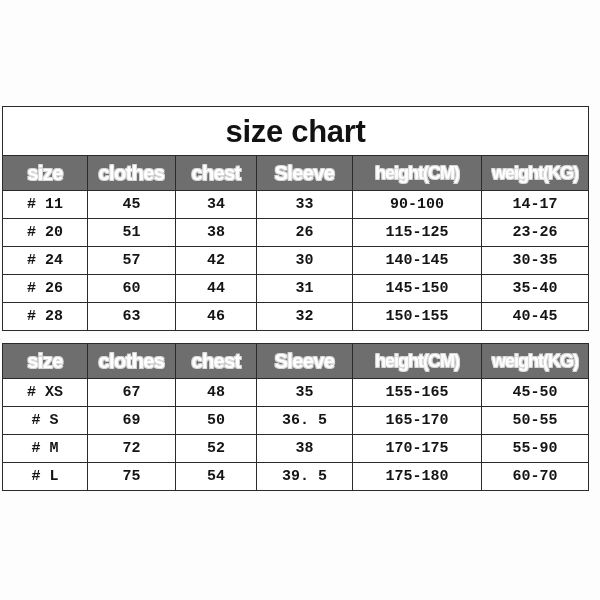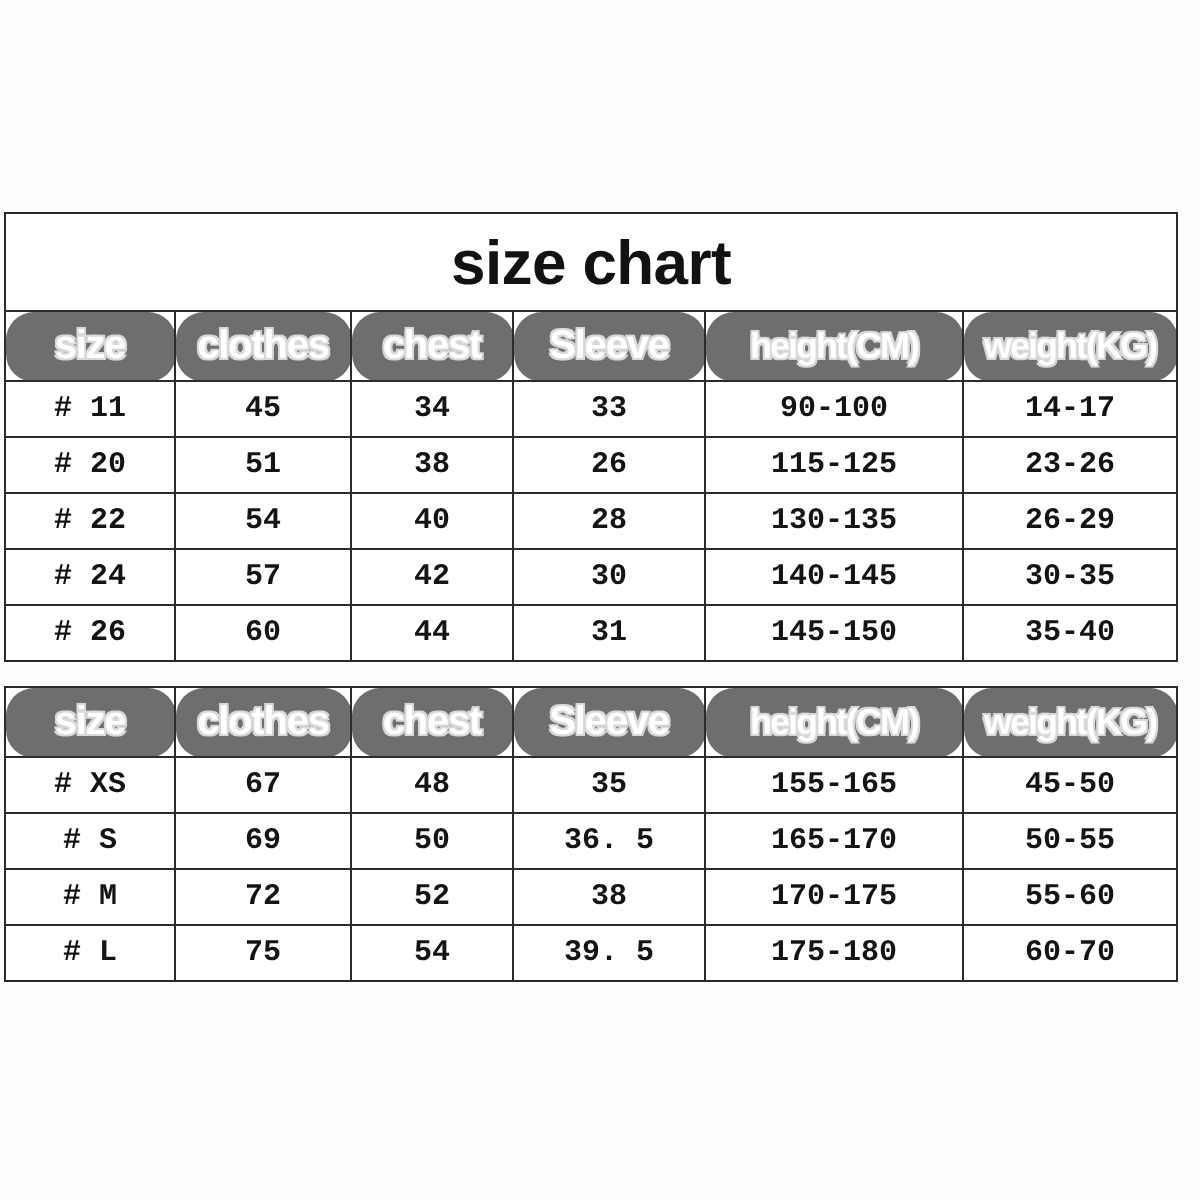--- a/index.html
+++ b/index.html
@@ -72,21 +72,20 @@
     font-weight: bold;
     font-size: 20px;
     letter-spacing: -0.6px;
     text-shadow:
       -1px -1px 0 #d9d9d9,
        1px -1px 0 #d9d9d9,
       -1px  1px 0 #d9d9d9,
        1px  1px 0 #d9d9d9;
     white-space: nowrap;
     overflow: hidden;
-    border-radius: 14px;
   }
   thead th.hdr.small {
     font-size: 18px;
     letter-spacing: -1px;
   }
 
   
   tbody td.cell {
     height: 27px;
     text-align: center;
@@ -155,42 +154,42 @@
         </tr>
         <tr>
           <td class="cell"># 20</td>
           <td class="cell">51</td>
           <td class="cell">38</td>
           <td class="cell">26</td>
           <td class="cell">115-125</td>
           <td class="cell">23-26</td>
         </tr>
         <tr>
-          <td class="cell"># 22</td>
-          <td class="cell">54</td>
-          <td class="cell">40</td>
-          <td class="cell">28</td>
-          <td class="cell">130-135</td>
-          <td class="cell">26-29</td>
-        </tr>
-        <tr>
           <td class="cell"># 24</td>
           <td class="cell">57</td>
           <td class="cell">42</td>
           <td class="cell">30</td>
           <td class="cell">140-145</td>
           <td class="cell">30-35</td>
         </tr>
         <tr>
           <td class="cell"># 26</td>
           <td class="cell">60</td>
           <td class="cell">44</td>
           <td class="cell">31</td>
           <td class="cell">145-150</td>
           <td class="cell">35-40</td>
+        </tr>
+        <tr>
+          <td class="cell"># 28</td>
+          <td class="cell">63</td>
+          <td class="cell">46</td>
+          <td class="cell">32</td>
+          <td class="cell">150-155</td>
+          <td class="cell">40-45</td>
         </tr>
       </tbody>
     </table>
 
     <div class="spacer"></div>
 
     <table class="size-table">
       <colgroup>
         <col class="c-size">
           <col class="c-clothes">
@@ -225,21 +224,21 @@
           <td class="cell">36. 5</td>
           <td class="cell">165-170</td>
           <td class="cell">50-55</td>
         </tr>
         <tr>
           <td class="cell"># M</td>
           <td class="cell">72</td>
           <td class="cell">52</td>
           <td class="cell">38</td>
           <td class="cell">170-175</td>
-          <td class="cell">55-60</td>
+          <td class="cell">55-90</td>
         </tr>
         <tr>
           <td class="cell"># L</td>
           <td class="cell">75</td>
           <td class="cell">54</td>
           <td class="cell">39. 5</td>
           <td class="cell">175-180</td>
           <td class="cell">60-70</td>
         </tr>
       </tbody>

